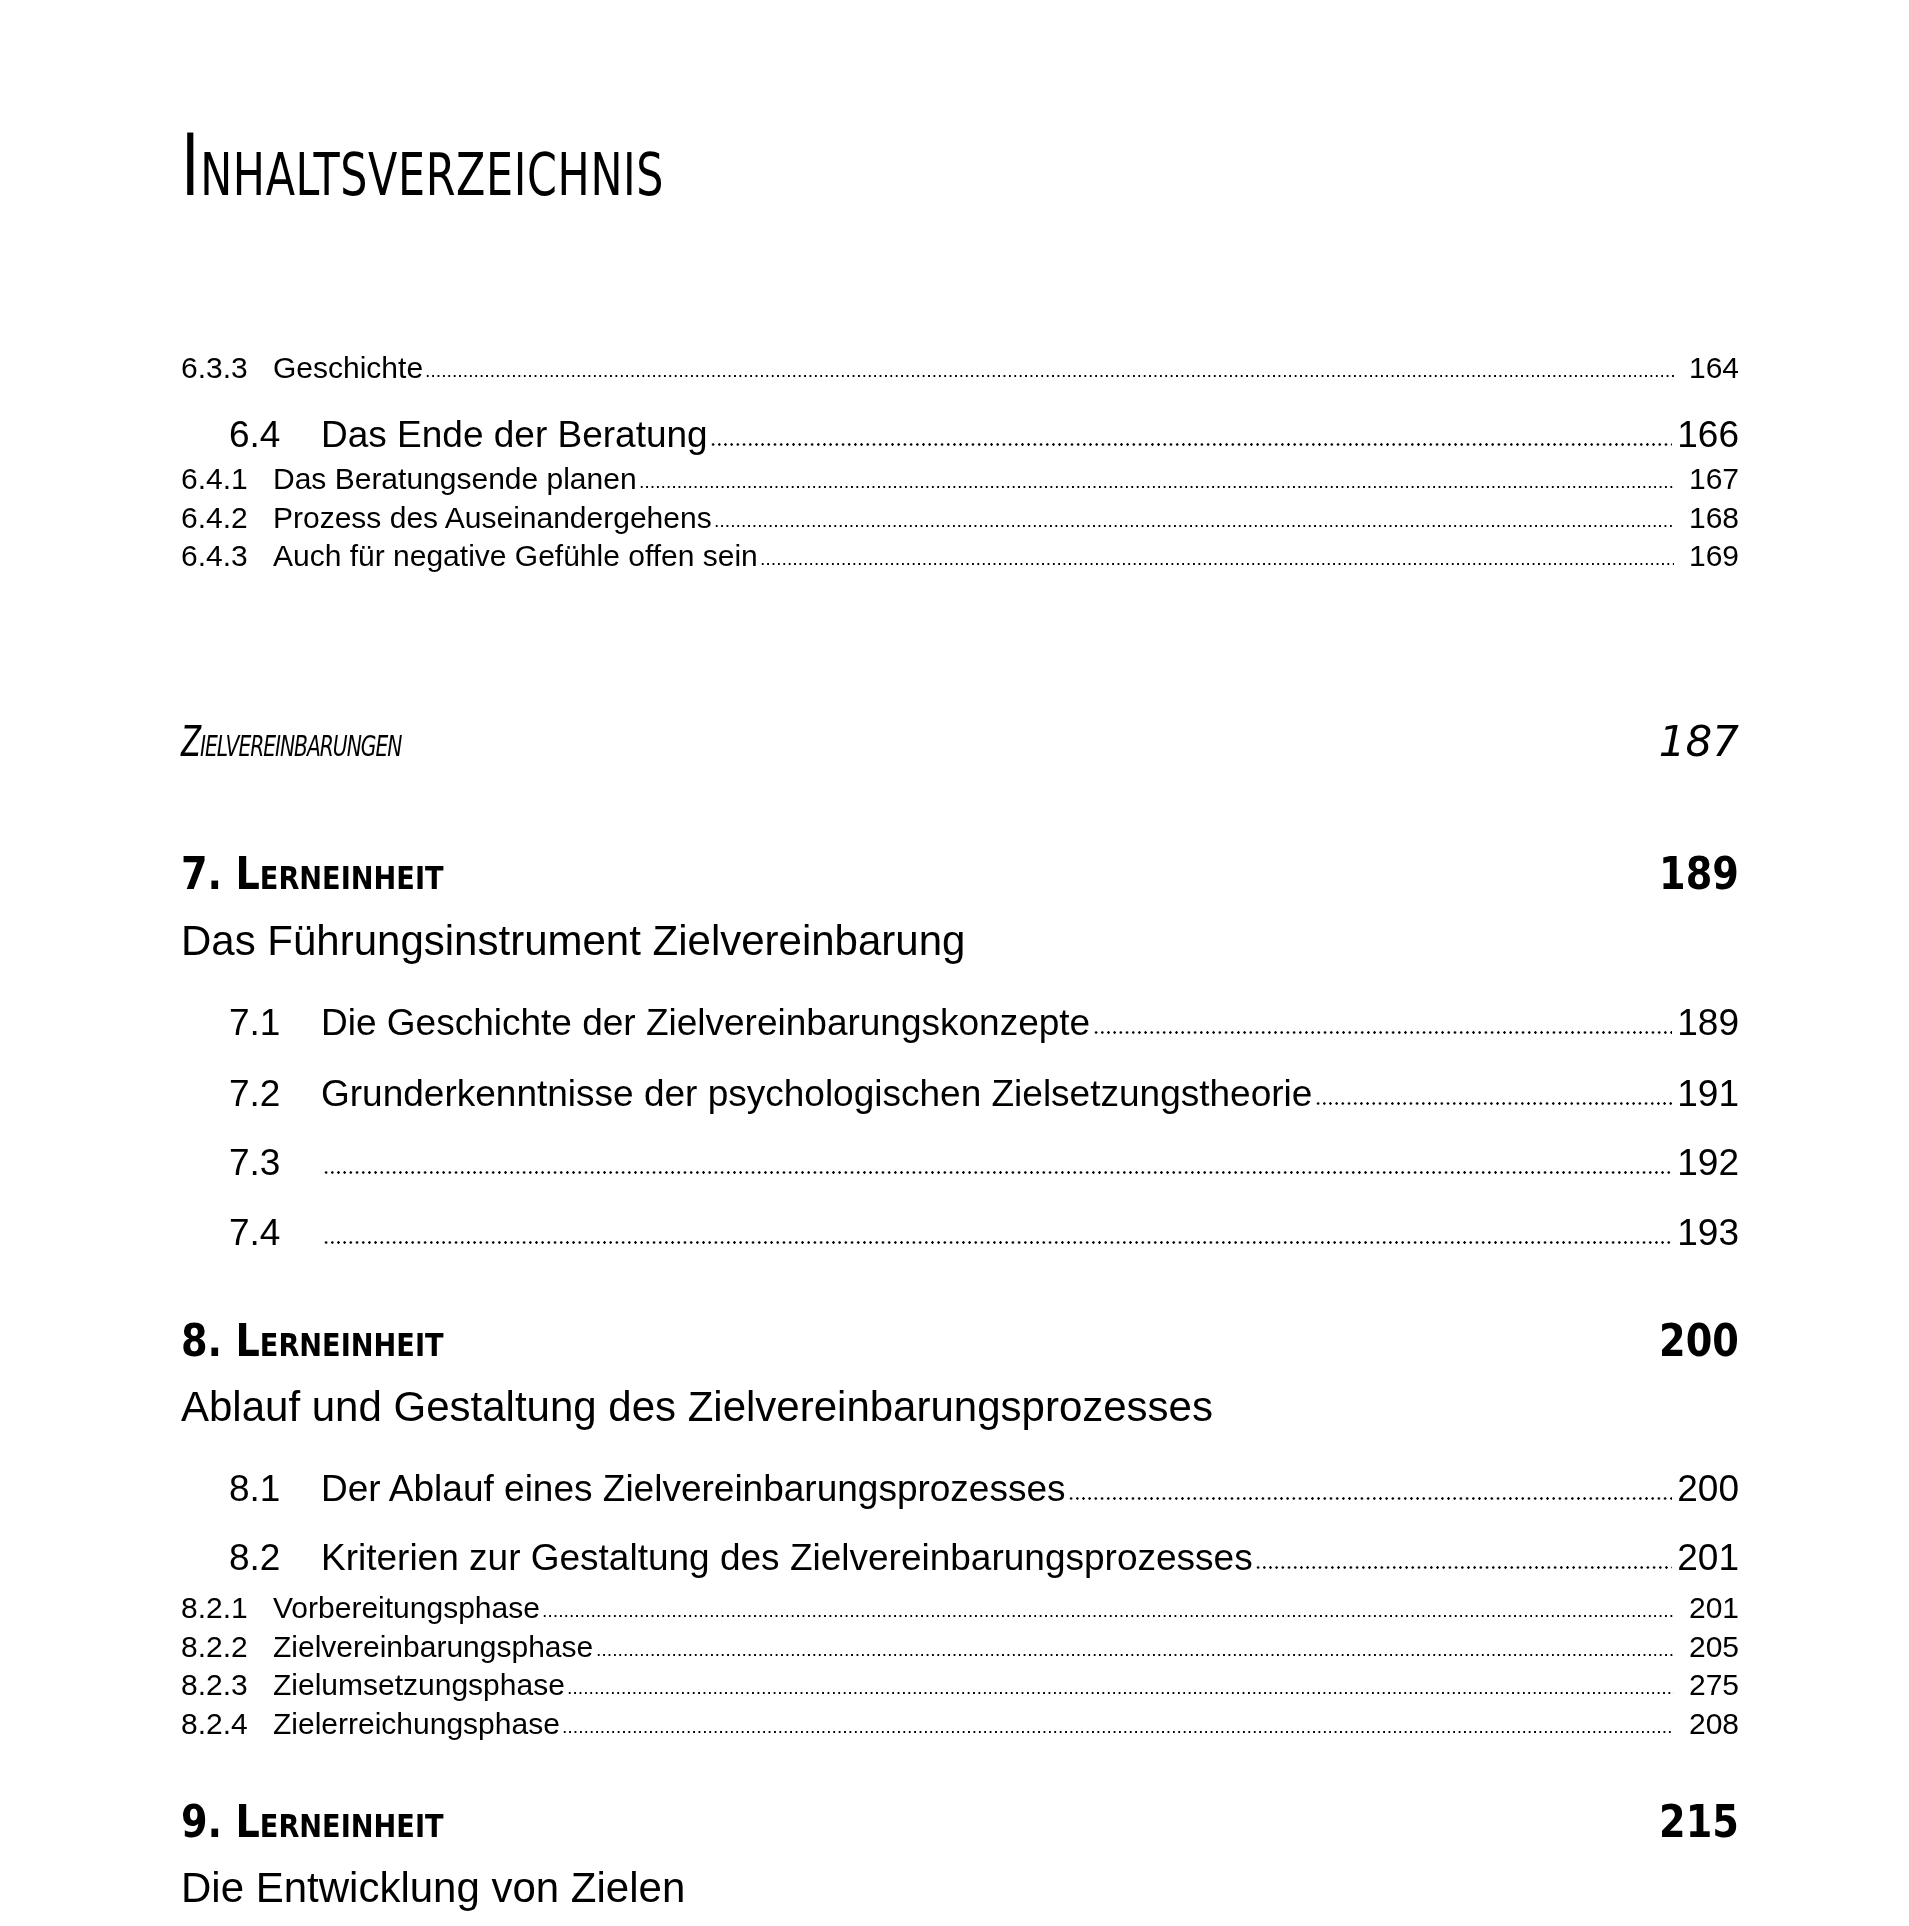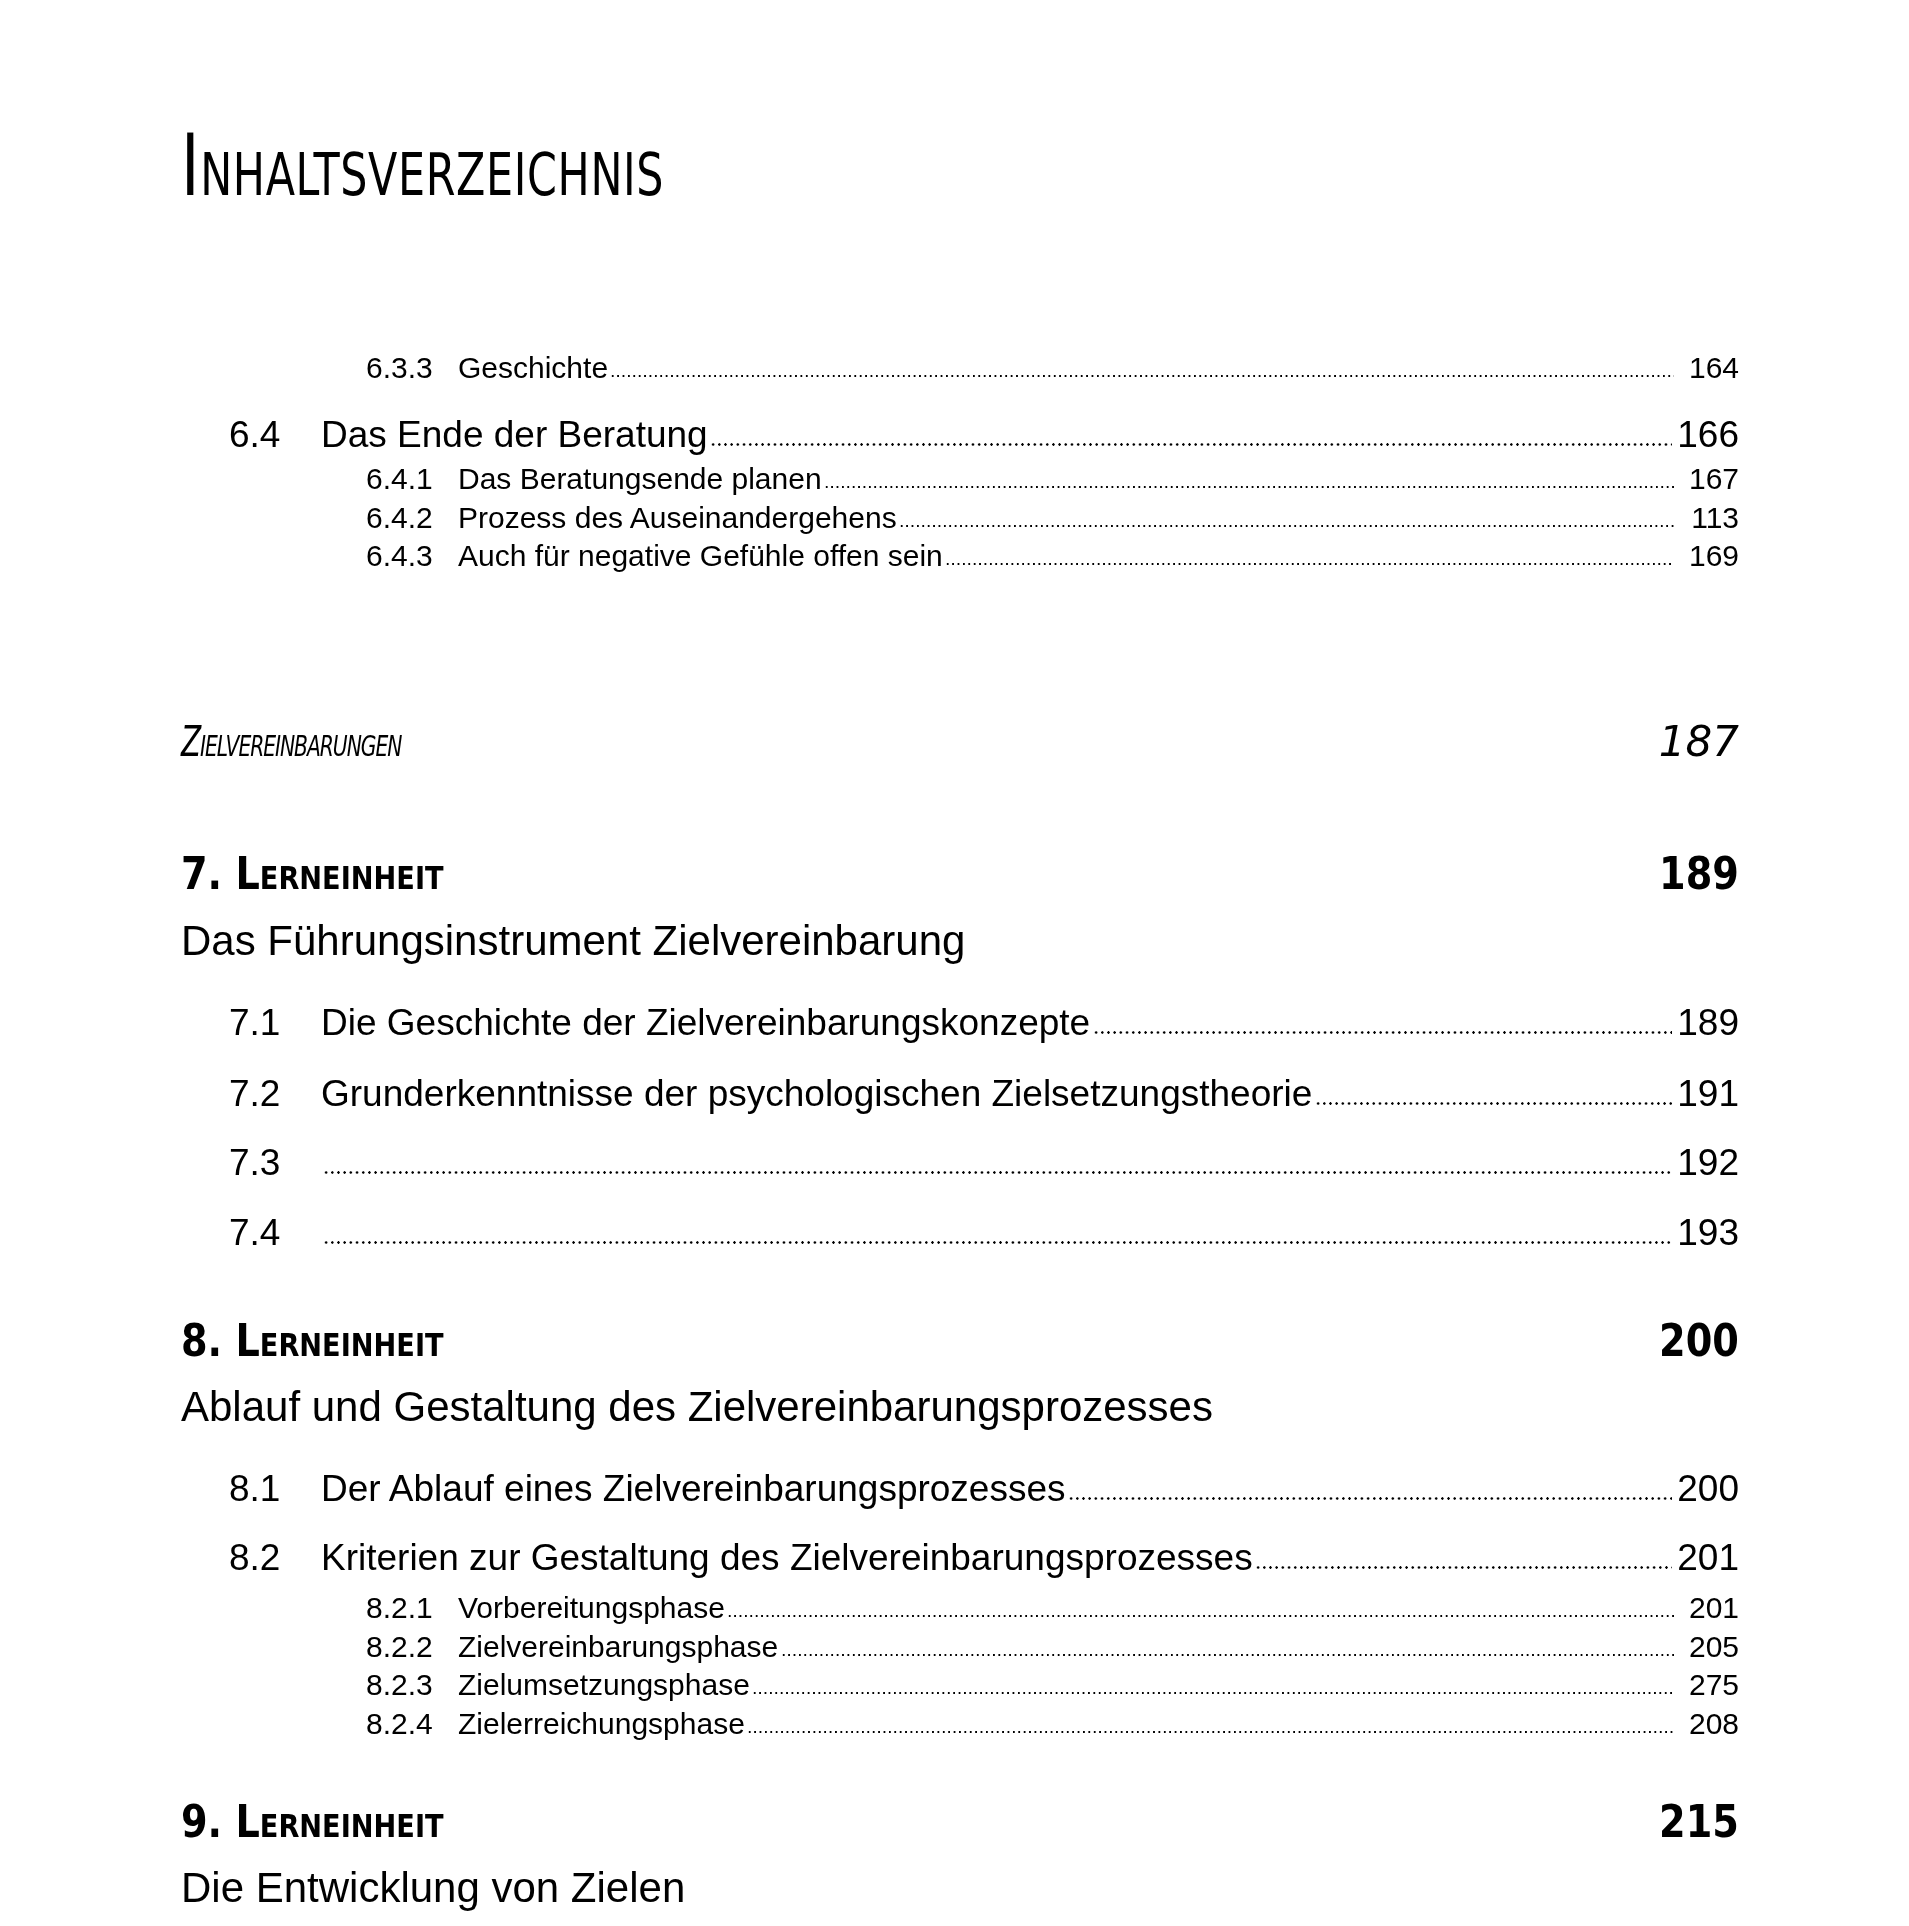--- a/index.html
+++ b/index.html
@@ -10,21 +10,21 @@
   .page-title {
     position: absolute; left: 181px; top: 77px;
     font-family: "DejaVu Sans", sans-serif; font-weight: normal;
     font-size: 58px; letter-spacing: 0.8px; font-stretch: condensed;
     transform: scaleX(0.82); transform-origin: left top;
   }
   .page-title .cap { font-size: 85px; }
   .toc { position: absolute; left: 181px; right: 171px; top: 0; }
   .row { position: absolute; left: 0; right: 0; display: flex; align-items: baseline; white-space: nowrap; }
   .l3 { font-size: 30px; }
-  .l3 .num { width: 92px; margin-left: 185px; flex: none; }
+  .l3 .num { width: 92px; flex: none; }
   .l3 .page { width: 50px; text-align: right; flex: none; }
   .l2 { font-size: 37px; }
   .l2 .num { width: 92px; margin-left: 48px; flex: none; }
   .l2 .page { width: 65px; text-align: right; flex: none; }
   .title { flex: none; }
   .leader {
     flex: 1 1 auto; margin: 0 2.3px; height: 4.6px; align-self: baseline;
     background-image: radial-gradient(circle, #000 1.2px, transparent 1.3px);
     background-size: 6.2px 4.6px; background-repeat: repeat-x; background-position: left bottom;
   }
@@ -64,21 +64,21 @@
   <div class="row l3" style="top:462px">
     <span class="num">6.4.1</span>
     <span class="title">Das Beratungsende planen</span>
     <span class="leader"></span>
     <span class="page">167</span>
   </div>
   <div class="row l3" style="top:501px">
     <span class="num">6.4.2</span>
     <span class="title">Prozess des Auseinandergehens</span>
     <span class="leader"></span>
-    <span class="page">113</span>
+    <span class="page">168</span>
   </div>
   <div class="row l3" style="top:539px">
     <span class="num">6.4.3</span>
     <span class="title">Auch für negative Gefühle offen sein</span>
     <span class="leader"></span>
     <span class="page">169</span>
   </div>
 
   <div class="part" style="top:717px">
     <span class="label">Zielvereinbarungen</span>

